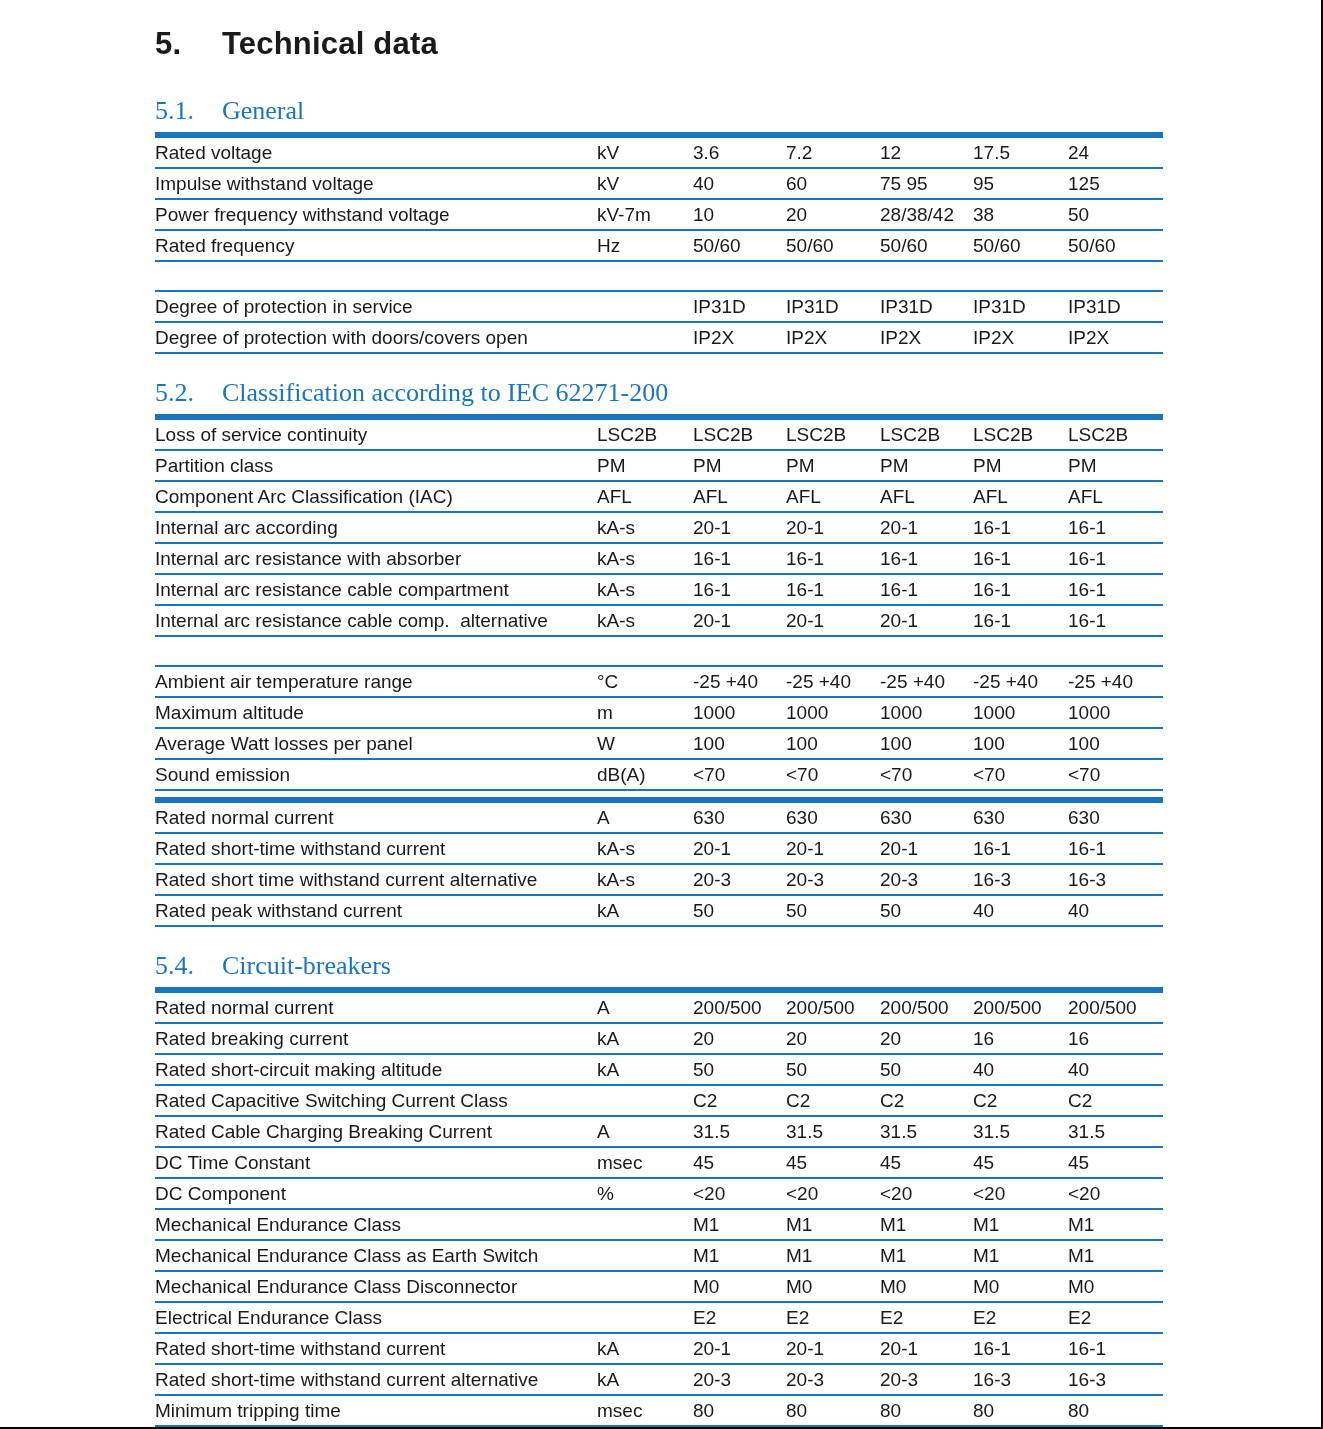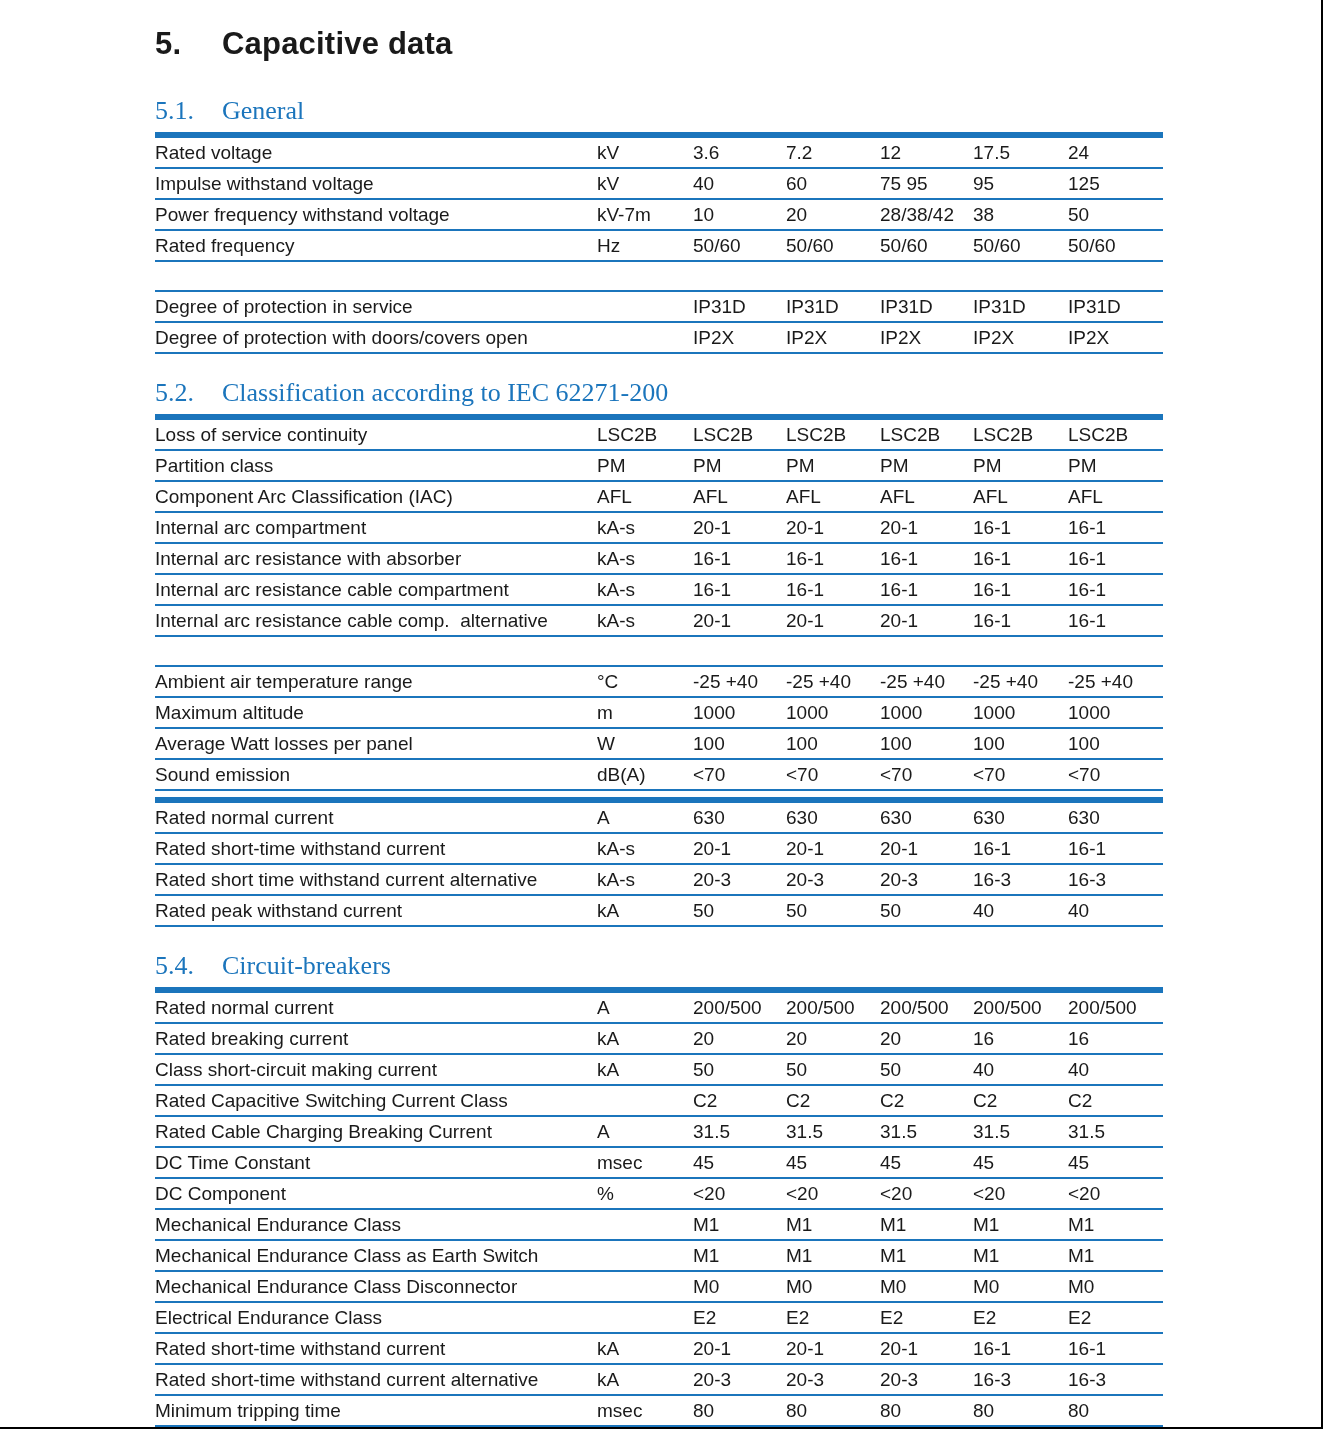--- a/index.html
+++ b/index.html
@@ -57,21 +57,21 @@
   .cell.span-val {
     grid-column: 3 / 7;
   }
 </style>
 </head>
 <body>
 
 <div class="page">
   <header class="doc-title">
     <span class="t-num">5.</span>
-    <span class="t-text">Capacitive data</span>
+    <span class="t-text">Technical data</span>
   </header>
   <main id="sections">
       <section class="sec">
         <h2 class="sec-h first">
           <span class="sec-num">5.1.</span>
           <span class="sec-text">General</span>
         </h2>
         <div class="tbl first">
           <div class="row">
             <div class="cell label">Rated voltage</div>
@@ -158,21 +158,21 @@
           <div class="row">
             <div class="cell label">Component Arc Classification (IAC)</div>
             <div class="cell unit">AFL</div>
             <div class="cell val">AFL</div>
             <div class="cell val">AFL</div>
             <div class="cell val">AFL</div>
             <div class="cell val">AFL</div>
             <div class="cell val">AFL</div>
           </div>
           <div class="row">
-            <div class="cell label">Internal arc compartment</div>
+            <div class="cell label">Internal arc according</div>
             <div class="cell unit">kA-s</div>
             <div class="cell val">20-1</div>
             <div class="cell val">20-1</div>
             <div class="cell val">20-1</div>
             <div class="cell val">16-1</div>
             <div class="cell val">16-1</div>
           </div>
           <div class="row">
             <div class="cell label">Internal arc resistance with absorber</div>
             <div class="cell unit">kA-s</div>
@@ -298,21 +298,21 @@
           <div class="row">
             <div class="cell label">Rated breaking current</div>
             <div class="cell unit">kA</div>
             <div class="cell val">20</div>
             <div class="cell val">20</div>
             <div class="cell val">20</div>
             <div class="cell val">16</div>
             <div class="cell val">16</div>
           </div>
           <div class="row">
-            <div class="cell label">Class short-circuit making current</div>
+            <div class="cell label">Rated short-circuit making altitude</div>
             <div class="cell unit">kA</div>
             <div class="cell val">50</div>
             <div class="cell val">50</div>
             <div class="cell val">50</div>
             <div class="cell val">40</div>
             <div class="cell val">40</div>
           </div>
           <div class="row">
             <div class="cell label">Rated Capacitive Switching Current Class</div>
             <div class="cell unit"></div>

